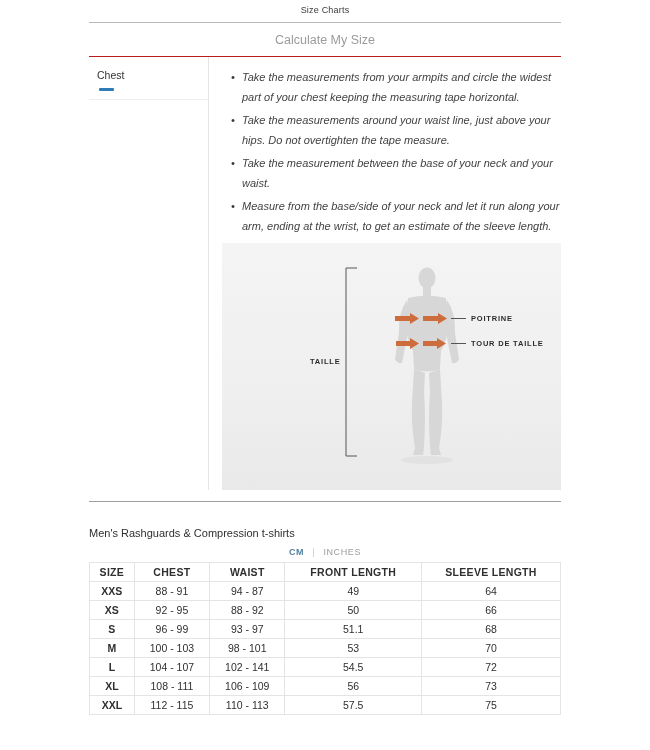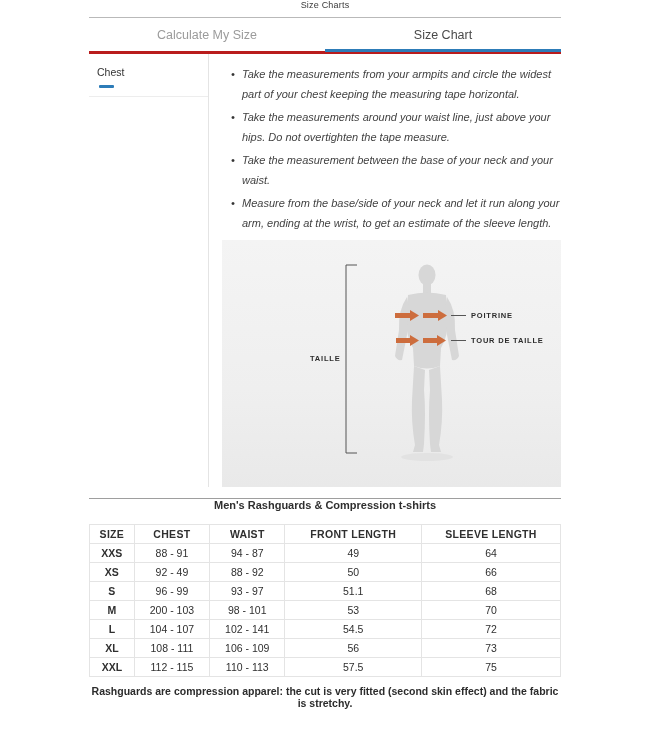--- a/index.html
+++ b/index.html
@@ -1,69 +1,68 @@
 <!DOCTYPE html>
 <html style="--accent: #2d7cb8; --unit_active: #5580a0; --arrow: #cd6d3d;"><head>
 <meta charset="utf-8">
 <style>
   * { margin:0; padding:0; box-sizing:border-box; }
   html,body { width:650px; height:750px; background:#fff; overflow:hidden;
     font-family:"Liberation Sans", sans-serif; color:#3d3d3d; }
   .wrap { width:472px; margin:0 auto; }
 
-  .page-title { text-align:center; font-size:9px; color:#3a3a3a; letter-spacing:.2px; }
+  .page-title { text-align:center; font-size:9px; color:#3a3a3a; padding-top:5px; letter-spacing:.2px; }
   .top-rule { border:none; border-top:1px solid #b9b9b9; margin-top:7px; }
 
-  .tabs { display:flex; border-bottom:3px solid #b91c1c;justify-content:space-between; }
+  .tabs { display:flex; border-bottom:1px solid #b91c1c;justify-content:space-between; }
   .tab { flex:1; text-align:center; font-size:12.5px; color:#9b9b9b; padding:10px 0 7px;
     cursor:pointer; border-bottom:3px solid transparent; margin-bottom:-1px; }
   .tab.active { color:#4a4a4a; border-bottom-color:var(--accent); }
 
   .main { display:flex; }
   .sidebar { width:120px; border-right:1px solid #e4e4e4; min-height:380px; }
   .sidebar-item { padding:12px 8px 6px 8px; font-size:10.5px; color:#333; border-bottom:1px solid #ededed; cursor:pointer; }
   .sidebar-item .marker { display:block; width:15px; height:3px; background:var(--accent); margin:7px 0 2px 2px; border-radius:1px; }
 
   .content { flex:1; padding:10px 0 0 12px; }
   .instructions { list-style:none; font-size:11px; line-height:20px; color:#424242; padding-left:10px;font-style:italic; }
   .instructions li { padding-left:11px; position:relative; margin-bottom:3px; }
   .instructions li::before { content:"•"; position:absolute; left:0; top:0; color:#333; }
 
   .figure-box { width:339px; height:247px; margin-top:7px; margin-left:1px;
     background:linear-gradient(180deg,#f4f4f4 0%,#efefef 60%,#e9e9e9 100%); }
   .figure-box svg { display:block; width:100%; height:100%; }
   .fig-label { font-size:7.5px; font-weight:bold; letter-spacing:.8px; fill:#2c2c2c; }
 
   .section-rule { border:none; border-top:1px solid #9e9e9e; margin-top:11px; }
-  .table-title { text-align:center; font-size:11px; font-weight:bold; color:#2f2f2f; margin-top:0; }
+  .table-title { font-size:11px; font-weight:normal; color:#2f2f2f; margin-top:25px; }
   .units { text-align:center; font-size:9px; letter-spacing:.6px; margin-top:8px; }
   .unit-active { color:var(--unit_active); font-weight:bold; cursor:pointer; }
   .unit-sep { color:#c9c9c9; margin:0 5px; }
   .unit-inactive { color:#9d9d9d; cursor:pointer; }
 
-  table.size-table { width:100%; border-collapse:collapse; margin-top:13px;border-radius:21px; }
+  table.size-table { width:100%; border-collapse:collapse; margin-top:5px;border-radius:21px; }
   .size-table th, .size-table td { border:1px solid #e4e4e4; text-align:center; font-size:10.5px; padding:3px 2px; height:19px; color:#2f2f2f; }
   .size-table th { font-weight:bold; letter-spacing:.3px; }
   .size-table td.size-cell { font-weight:bold; }
   .size-table col.c-size { width:9.5%; } .size-table col.c-chest { width:16%; }
   .size-table col.c-waist { width:16%; } .size-table col.c-front { width:29%; }
   .size-table col.c-sleeve { width:29.5%; }
 
   .table-note { text-align:center; font-size:10.5px; font-weight:bold; color:#2c2c2c; margin-top:8px; }
 </style>
 </head>
 <body>
 
 <div class="wrap">
   <div class="page-title">Size Charts</div>
   <hr class="top-rule">
 
   <div class="tabs">
     <div class="tab">Calculate My Size</div>
-    <div class="tab active">Size Chart</div>
   </div>
 
   <div class="main">
     <div class="sidebar">
       <div class="sidebar-item">
         <span>Chest</span>
         <span class="marker"></span>
       </div>
     </div>
 
@@ -118,20 +117,25 @@
           <text class="fig-label" x="249" y="103">TOUR DE TAILLE</text>
         </svg>
       </div>
     </div>
   </div>
 
   <hr class="section-rule">
 
   <div class="table-title">Men's Rashguards &amp; Compression t-shirts</div>
 
+  <div class="units">
+    <span class="unit-active">CM</span>
+    <span class="unit-sep">|</span>
+    <span class="unit-inactive">INCHES</span>
+  </div>
 
   <table class="size-table">
     <colgroup>
       <col class="c-size">
         <col class="c-chest">
         <col class="c-waist">
         <col class="c-front">
         <col class="c-sleeve">
     </colgroup>
     <thead>
@@ -146,35 +150,35 @@
     <tbody id="size-table-body">
         <tr>
           <td class="size-cell">XXS</td>
           <td>88 - 91</td>
           <td>94 - 87</td>
           <td>49</td>
           <td>64</td>
         </tr>
         <tr>
           <td class="size-cell">XS</td>
-          <td>92 - 49</td>
+          <td>92 - 95</td>
           <td>88 - 92</td>
           <td>50</td>
           <td>66</td>
         </tr>
         <tr>
           <td class="size-cell">S</td>
           <td>96 - 99</td>
           <td>93 - 97</td>
           <td>51.1</td>
           <td>68</td>
         </tr>
         <tr>
           <td class="size-cell">M</td>
-          <td>200 - 103</td>
+          <td>100 - 103</td>
           <td>98 - 101</td>
           <td>53</td>
           <td>70</td>
         </tr>
         <tr>
           <td class="size-cell">L</td>
           <td>104 - 107</td>
           <td>102 - 141</td>
           <td>54.5</td>
           <td>72</td>
@@ -189,15 +193,14 @@
         <tr>
           <td class="size-cell">XXL</td>
           <td>112 - 115</td>
           <td>110 - 113</td>
           <td>57.5</td>
           <td>75</td>
         </tr>
       </tbody>
   </table>
 
-  <div class="table-note">Rashguards are compression apparel: the cut is very fitted (second skin effect) and the fabric is stretchy.</div>
 
 </div>
 
 </body></html>

